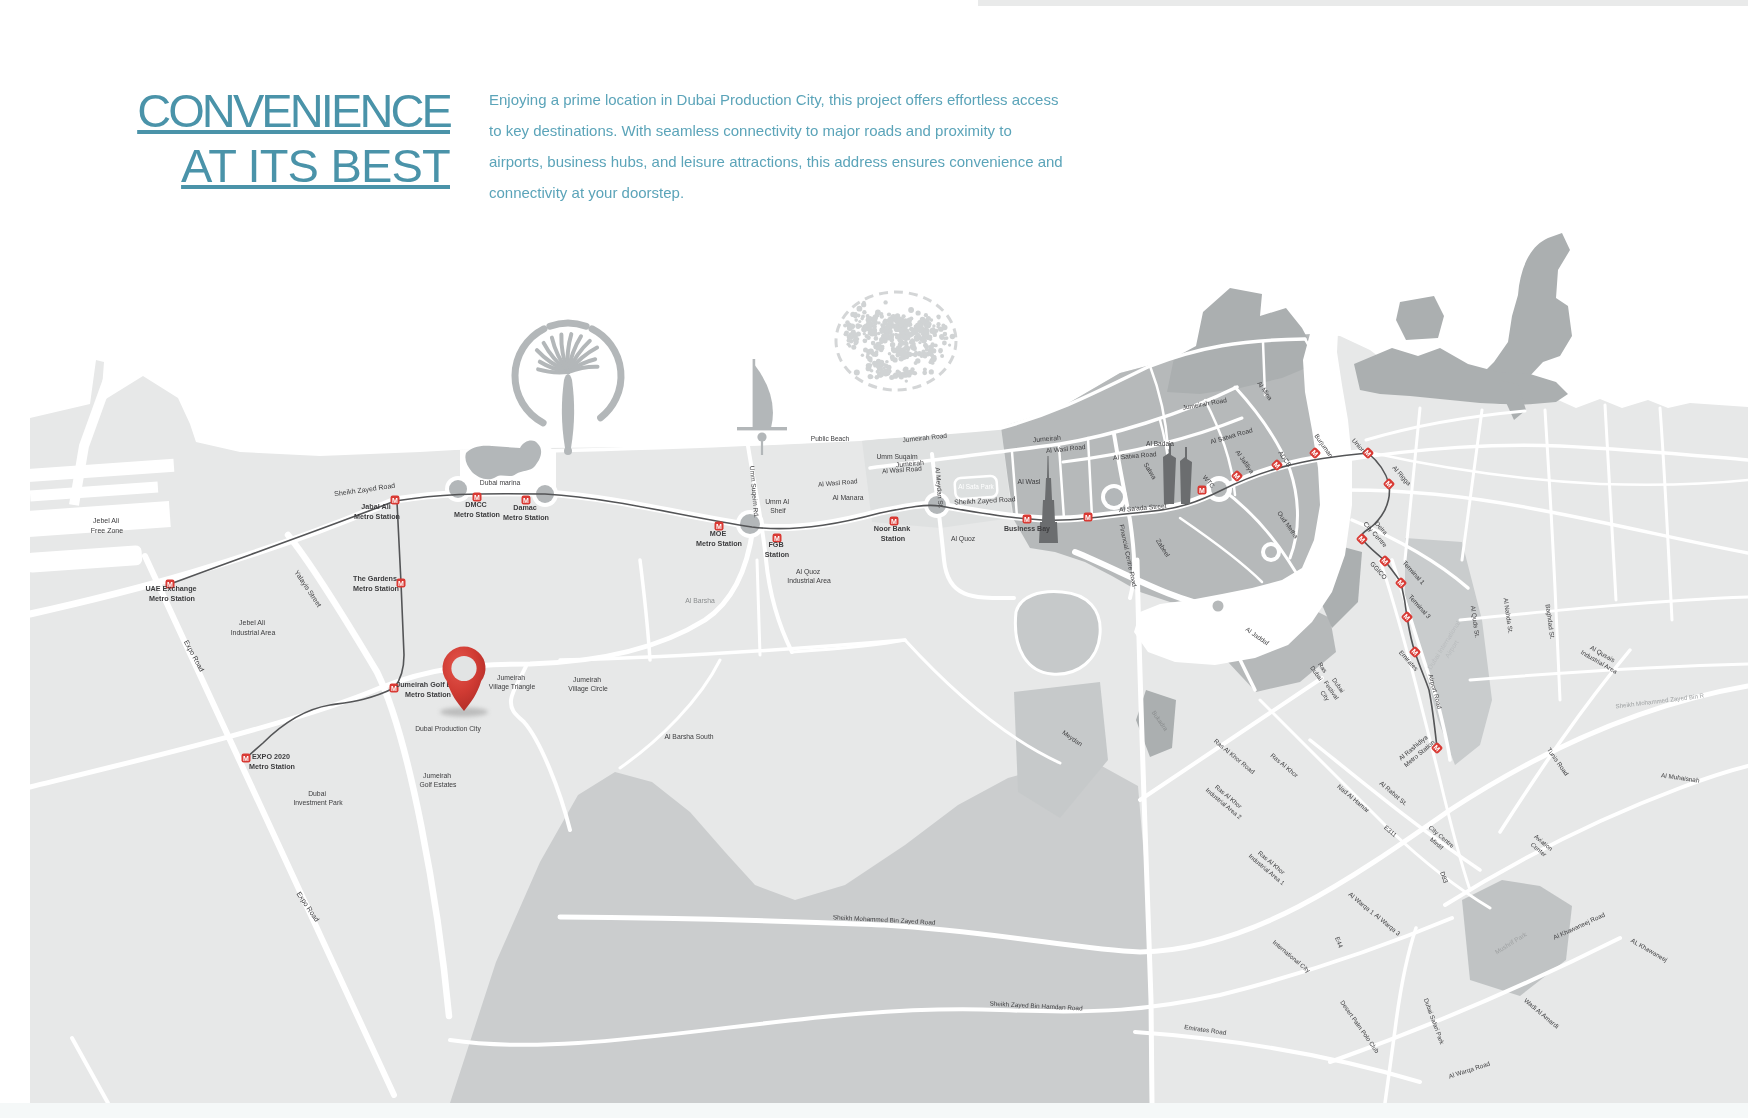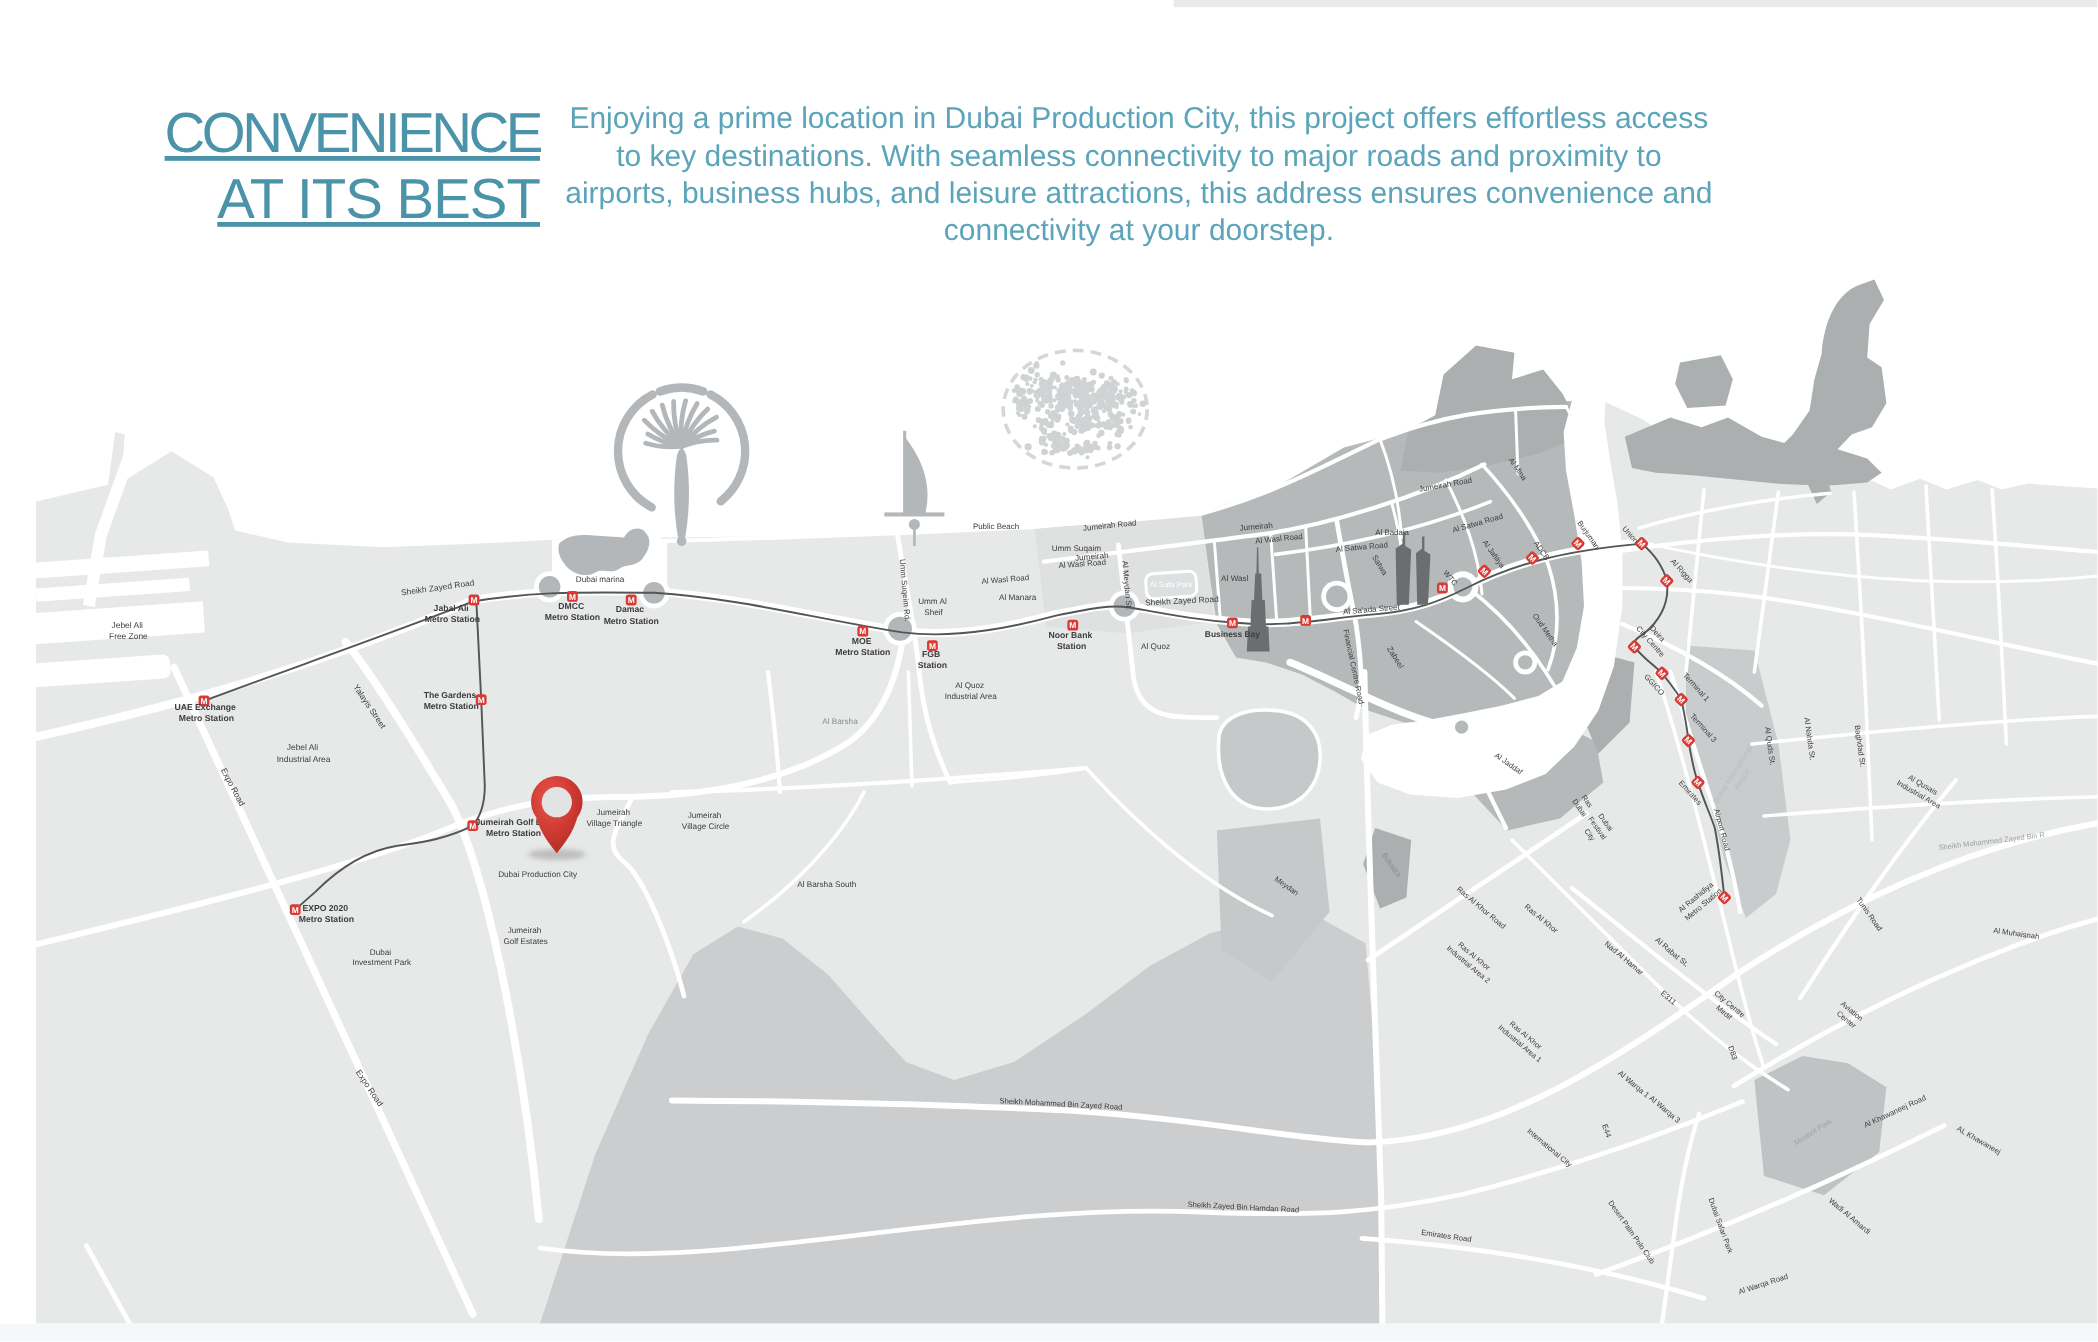--- a/index.html
+++ b/index.html
@@ -1,16 +1,16 @@
 <!DOCTYPE html>
 <html><head><meta charset="utf-8"><style>
 html,body{margin:0;padding:0;width:1748px;height:1118px;overflow:hidden;background:#fff;font-family:"Liberation Sans", sans-serif;}
 .hd{position:absolute;top:83px;left:0;width:450px;text-align:right;color:#4a93a9;font-size:47px;line-height:55px;white-space:nowrap;text-decoration:underline;}
 .hd .l1{letter-spacing:-2.9px;}.hd .l2{letter-spacing:-0.8px;margin-top:24px;}
-.bd{position:absolute;top:84px;left:471px;color:#5ba4b9;font-size:25px;line-height:31px;text-align:center;}
+.bd{position:absolute;top:84px;left:489px;color:#5ba4b9;font-size:15px;line-height:31px;}
 </style></head><body>
 
 <div class="hd"><span class="l1">CONVENIENCE</span><br><span class="l2">AT ITS BEST</span></div>
 
 <div class="bd">Enjoying a prime location in Dubai Production City, this project offers effortless access<br>to key destinations. With seamless connectivity to major roads and proximity to<br>airports, business hubs, and leisure attractions, this address ensures convenience and<br>connectivity at your doorstep.</div>
 <svg width="1748" height="1118" viewBox="0 0 1748 1118" style="position:absolute;left:0;top:0" xmlns="http://www.w3.org/2000/svg">
 <defs>
 <radialGradient id="ping" cx="38%" cy="30%" r="75%">
         <stop offset="0%" stop-color="#e4564c"></stop>
         <stop offset="55%" stop-color="#d03b33"></stop>

